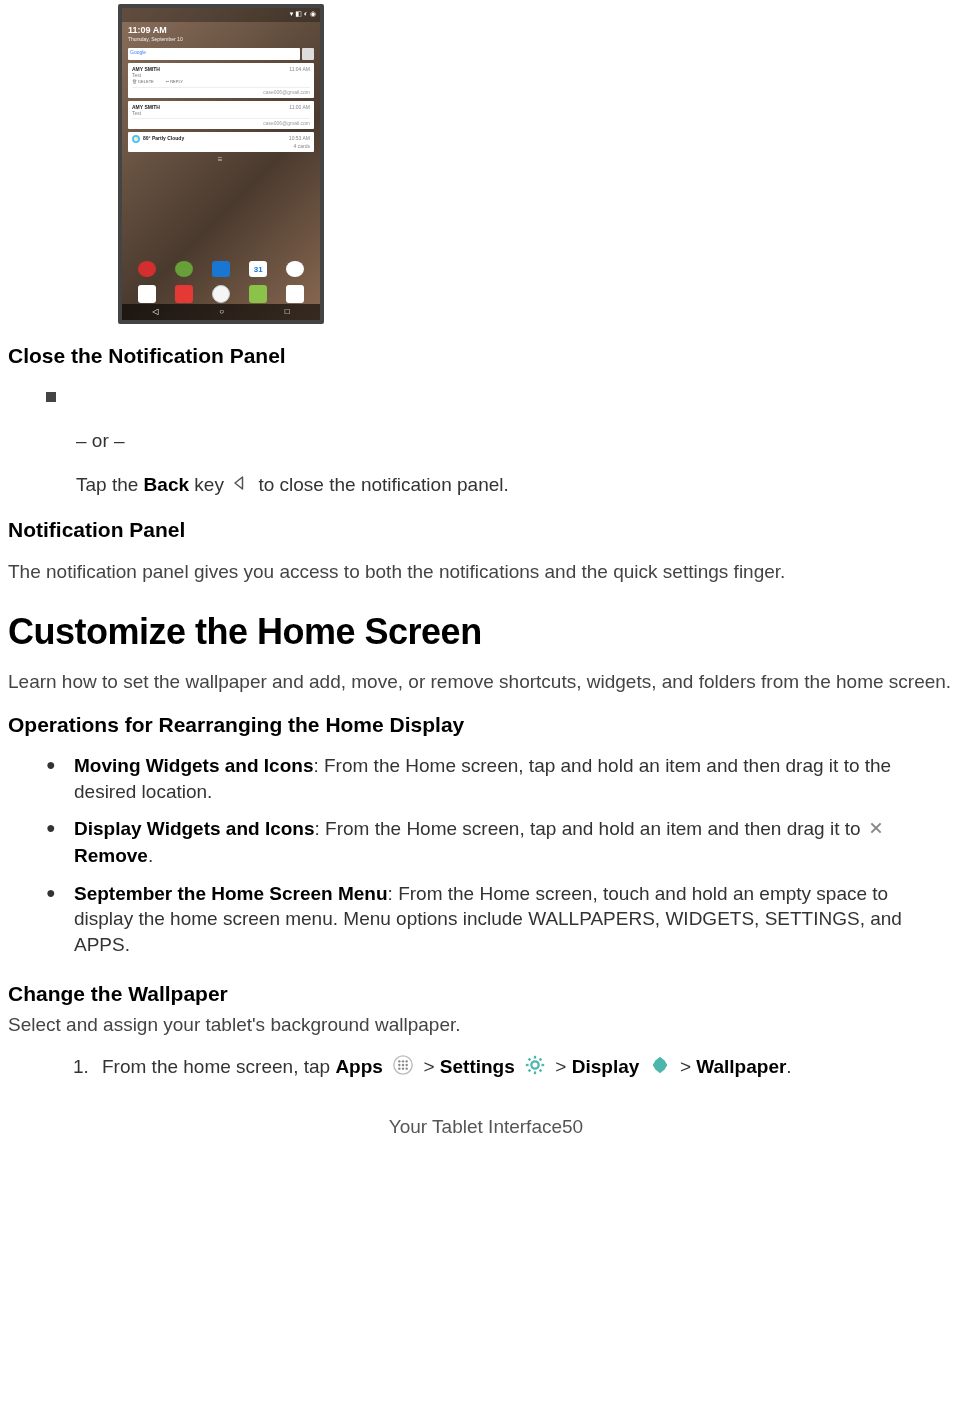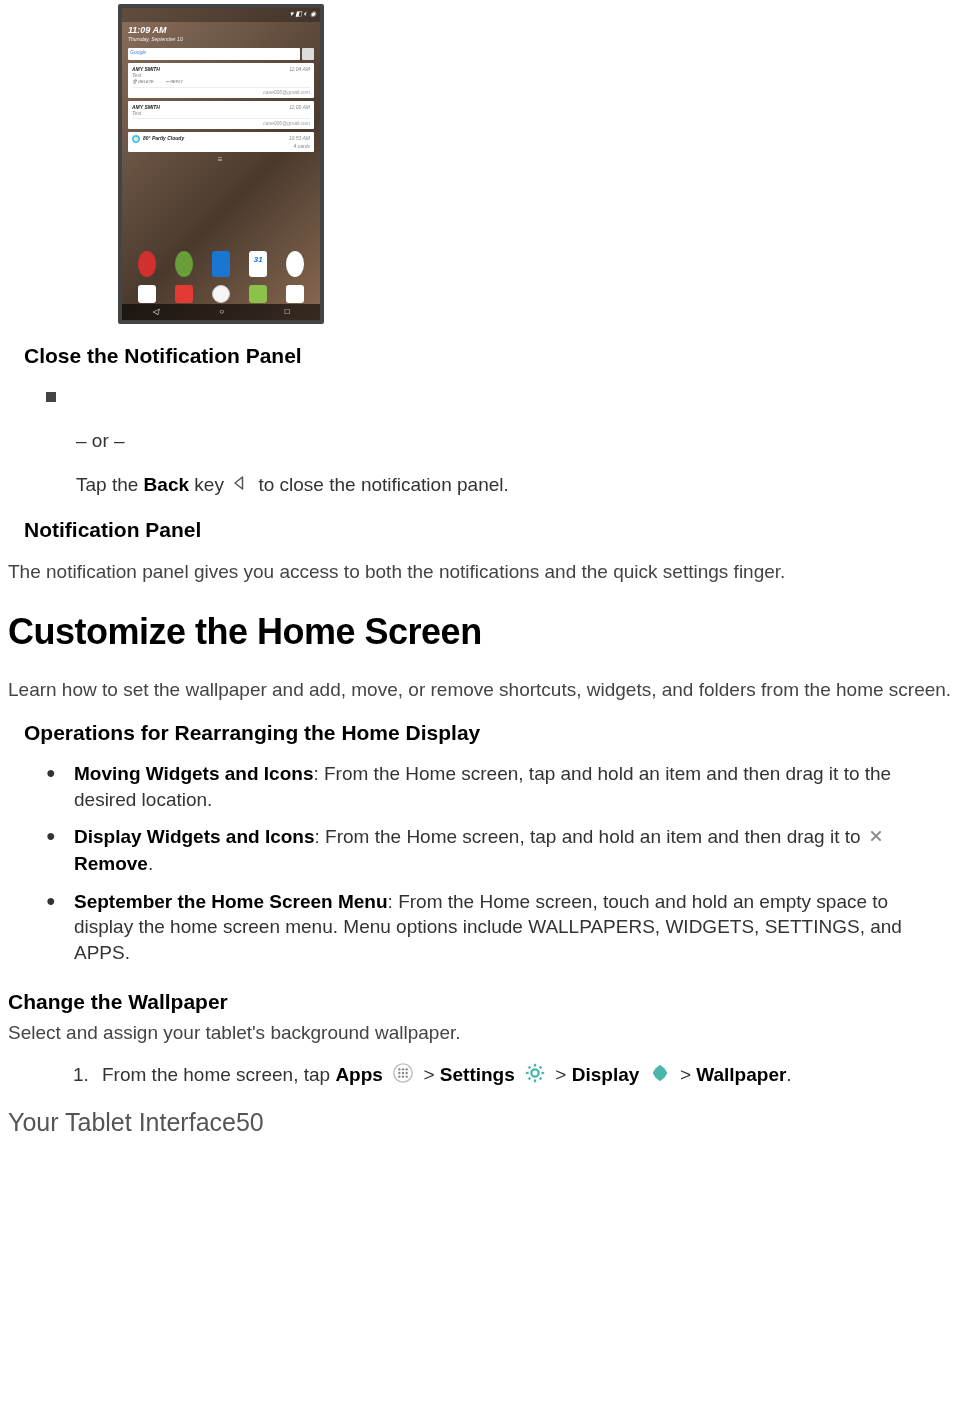--- a/index.html
+++ b/index.html
@@ -18,21 +18,20 @@
   .phone-shot {
     width: 206px;
     height: 320px;
     border: 4px solid #444;
     border-radius: 2px;
     background: linear-gradient(135deg, #8b6f5c 0%, #6b5544 30%, #4a3a2e 60%, #8a6a52 100%);
     position: relative;
     overflow: hidden;
     font-size: 6px;
     color: #fff;
-    font-style: italic;
   }
   .phone-statusbar {
     height: 14px;
     background: rgba(0,0,0,0.3);
     text-align: right;
     padding: 1px 4px;
     font-size: 7px;
   }
   .phone-lockhead {
     padding: 2px 6px;
@@ -75,44 +74,44 @@
   .phone-dock .app:nth-child(1) .ico { background:#fff; }
   .phone-dock .app:nth-child(2) .ico { background:#e53935; }
   .phone-dock .app:nth-child(3) .ico { background:#f5f5f5; border-radius:50%; border:1px solid #ccc;}
   .phone-dock .app:nth-child(4) .ico { background:#8bc34a; }
   .phone-dock .app:nth-child(5) .ico { background:#fff; }
   .phone-apprail {
     position:absolute; bottom: 42px; left:0; right:0;
     display:flex; justify-content: space-around; padding: 0 6px;
   }
   .phone-apprail .app { width: 20px; text-align:center; font-size:4px; color:#fff;}
-  .phone-apprail .app .ico { width:18px; height:26px; margin:6px auto 1px; border-radius:3px;}
+  .phone-apprail .app .ico { width:18px; height:16px; margin:6px auto 1px; border-radius:3px;}
   .phone-apprail .app:nth-child(1) .ico { background:#d32f2f; border-radius:50%;}
   .phone-apprail .app:nth-child(2) .ico { background:#689f38; border-radius:50%;}
   .phone-apprail .app:nth-child(3) .ico { background:#1976d2; }
   .phone-apprail .app:nth-child(4) .ico { background:#fff; color:#1976d2; font-size:8px; line-height:18px; font-weight:bold;}
   .phone-apprail .app:nth-child(5) .ico { background:#fff; border-radius:50%;}
   .phone-nav {
     position:absolute; bottom:0; left:0; right:0;
     height: 16px; background: rgba(0,0,0,0.6);
     display:flex; justify-content: space-around; align-items:center;
     font-size:8px; color:#fff;
   }
 
   h3.section-title {
     font-size: 21px;
     font-weight: bold;
-    margin: 14px 0 14px 16px;
+    margin: 14px 0 14px 0;
     color: #000;
   }
   h1.big-title {
     font-family: Arial, Helvetica, sans-serif;
     font-size: 36px;
     font-weight: 900;
-    margin: 24px 0 20px 0;
+    margin: 24px 0 12px 0;
     letter-spacing: -0.5px;
     color: #000;
   }
   h2.mid-title {
     font-family: Arial, Helvetica, sans-serif;
     font-size: 21px;
     font-weight: 900;
     margin: 22px 0 4px 0;
     color: #000;
   }
@@ -161,24 +160,24 @@
   }
   ol.numbered li {
     padding-left: 8px;
   }
   .inline-icon {
     display:inline-block; vertical-align:middle; margin:0 4px;
   }
   .inline-icon svg { width: 22px; height:22px; }
   .footer {
     display: flex;
-    justify-content: flex-start;
+    justify-content: center;
     color: #555;
-    font-size: 25px;
-    margin-top: 16px;
+    font-size: 19px;
+    margin-top: 32px;
     padding: 0 2px 6px 0;
   }
 </style>
 </head>
 <body>
 
 <div class="screenshot-container">
   <div class="phone-shot">
     <div class="phone-statusbar">▾ ◧ ◐ ◉</div>
     <div class="phone-lockhead">

